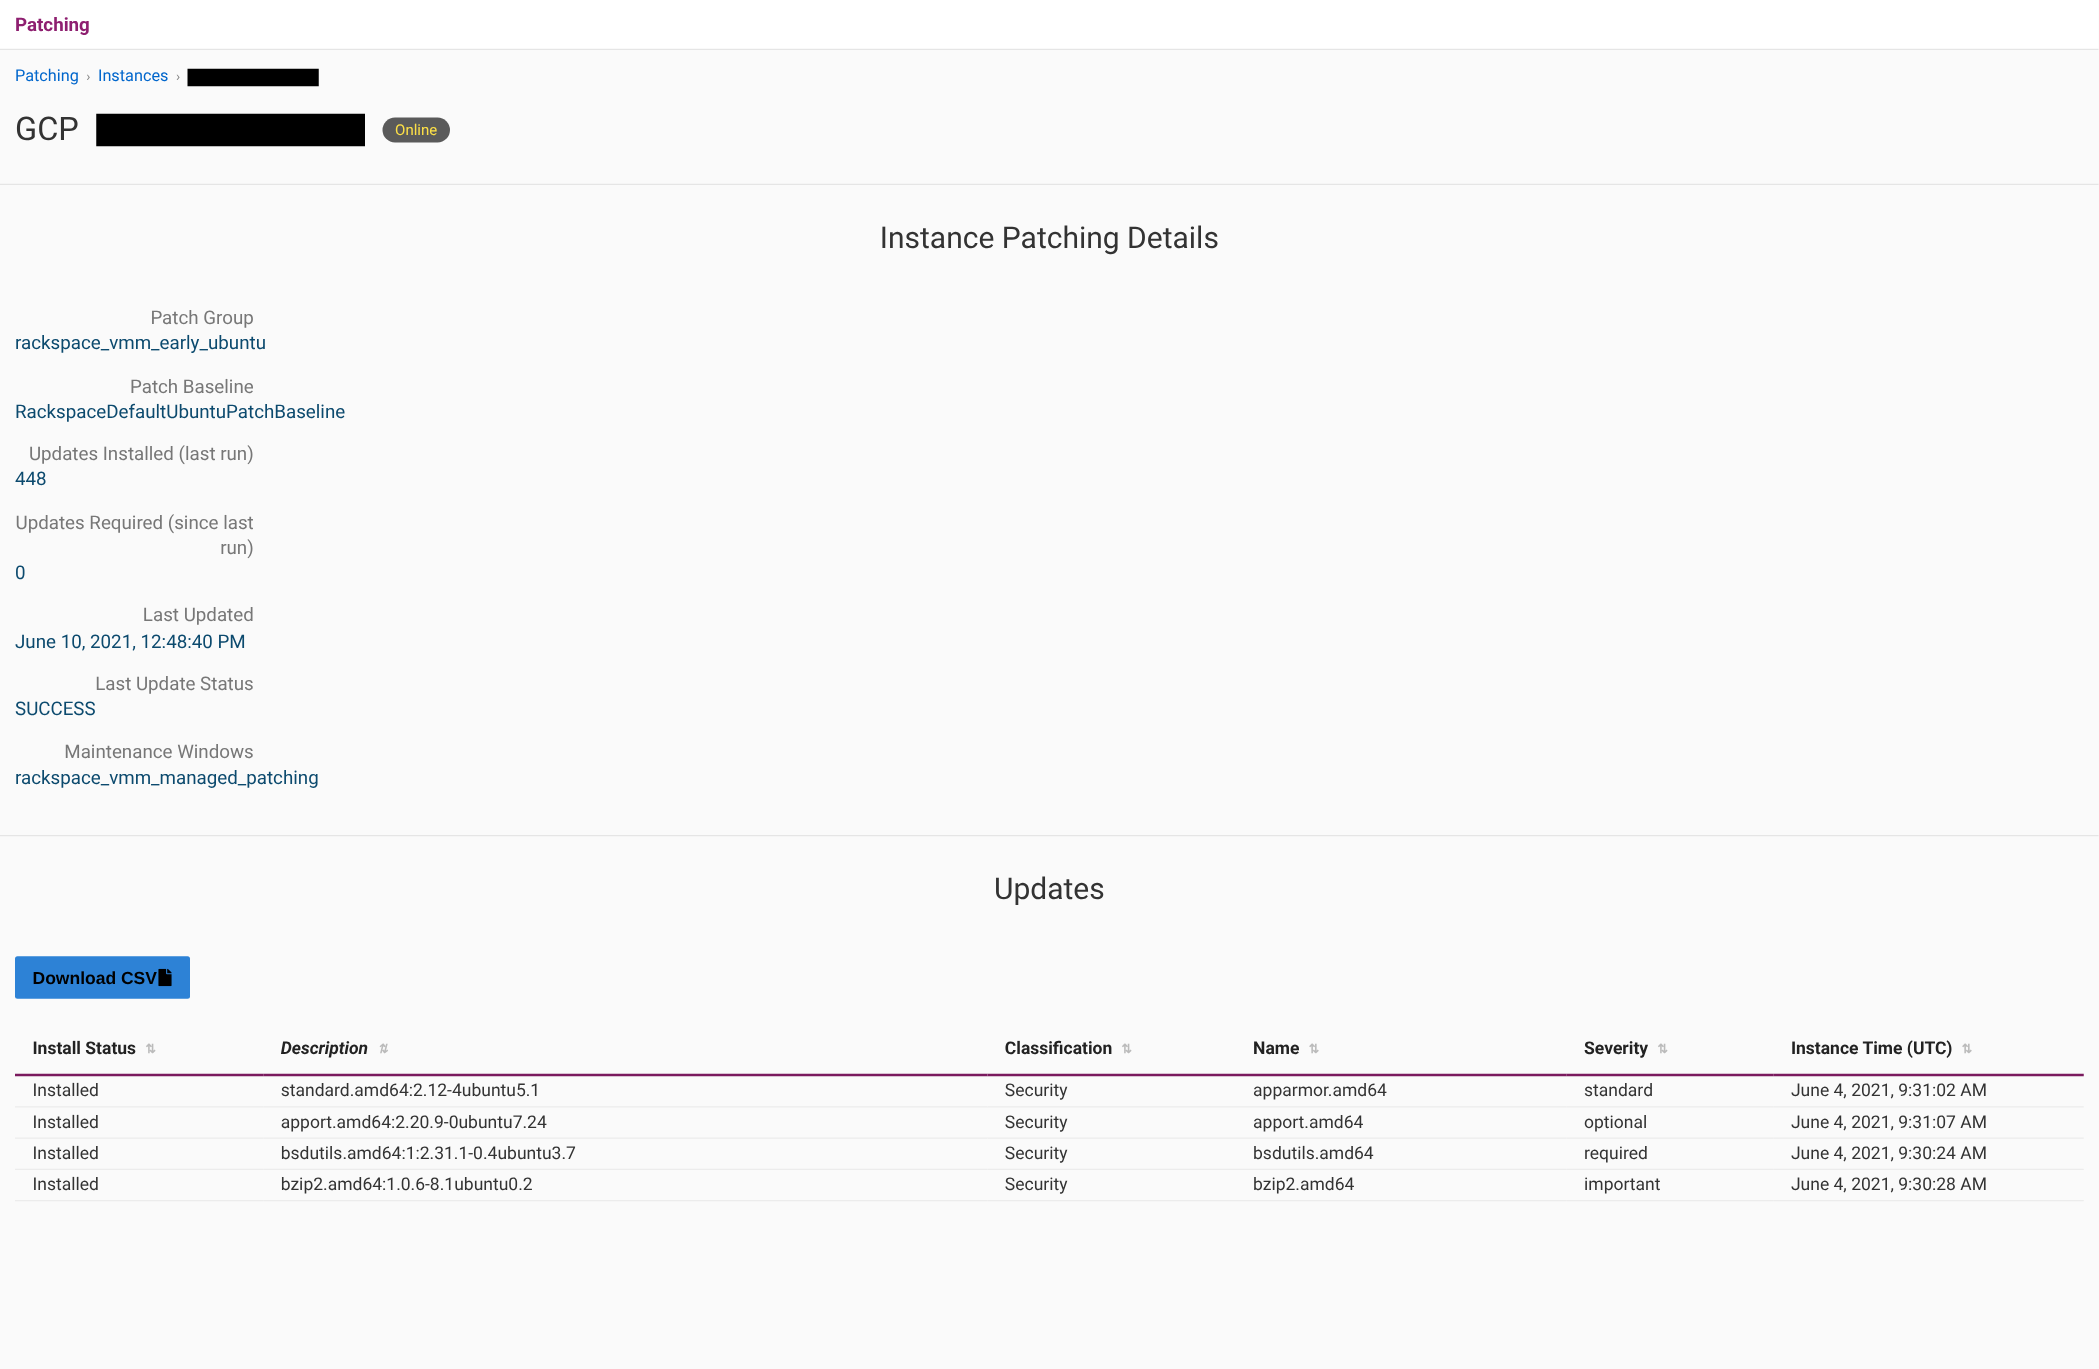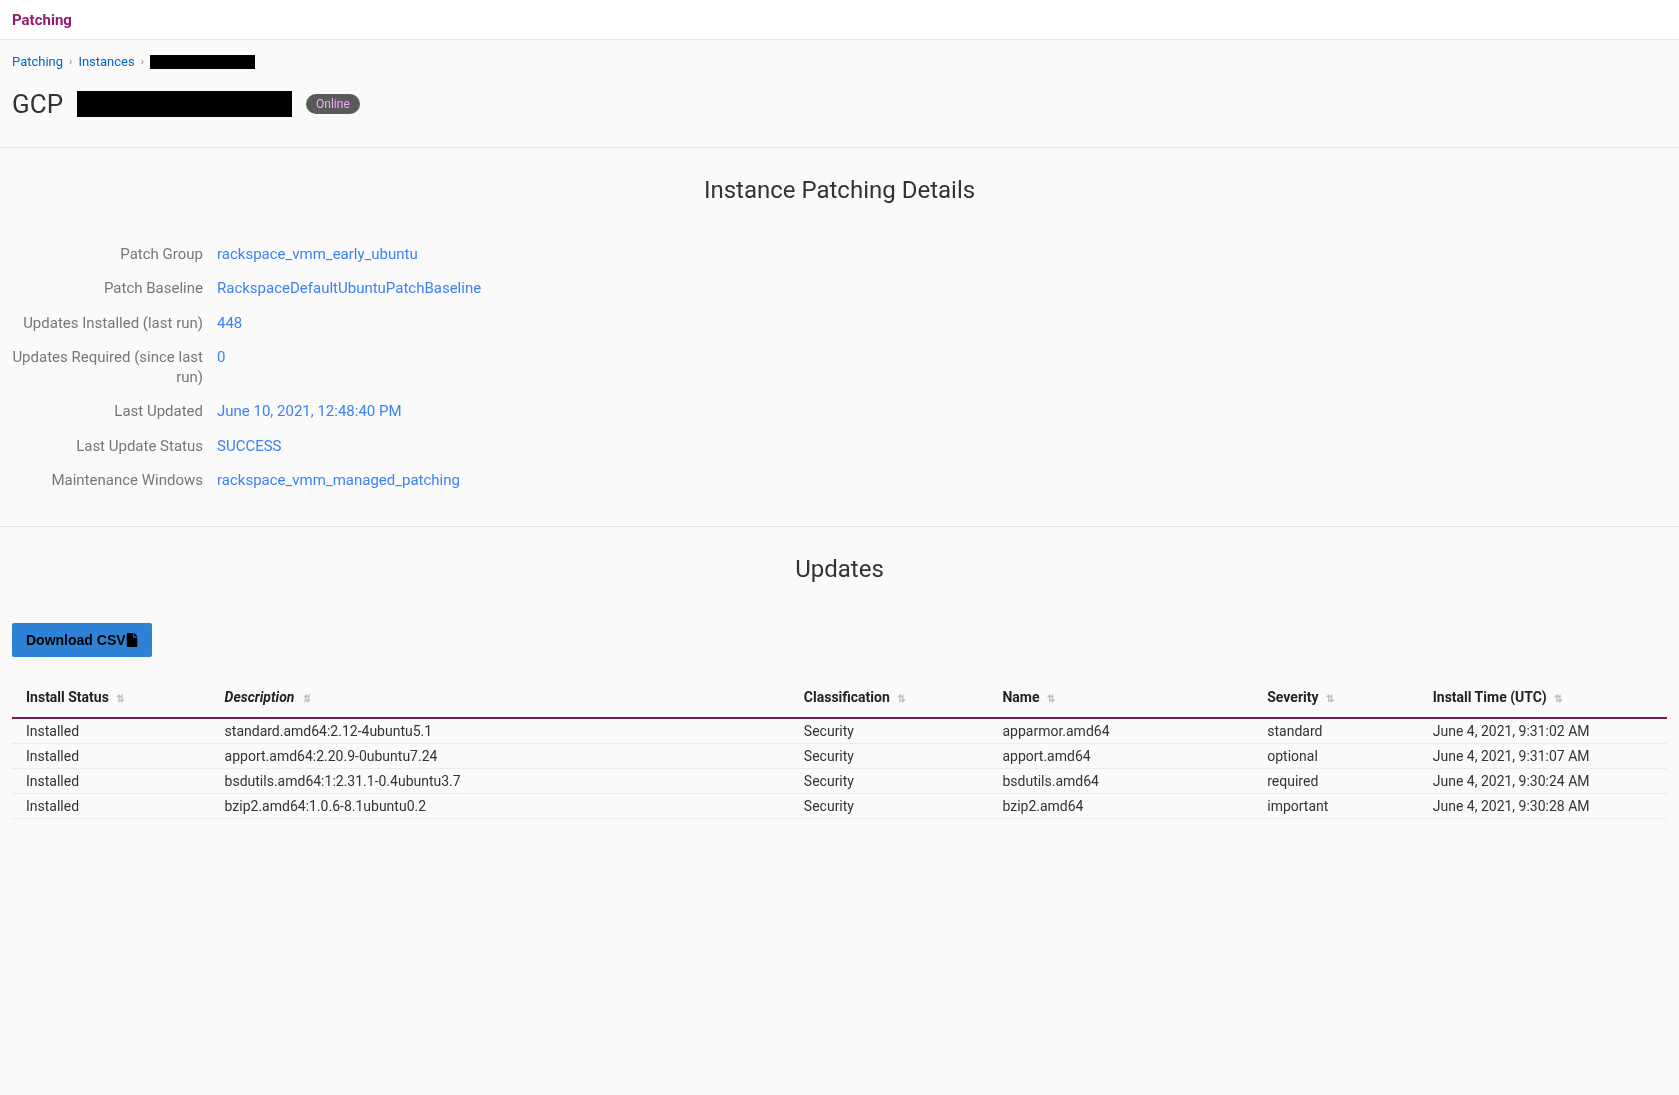--- a/index.html
+++ b/index.html
@@ -9,31 +9,31 @@
     .app-title { color: #8e1f70; font-weight: 700; font-size: 15px; }
     
     .breadcrumb-bar { padding: 14px 12px 6px; font-size: 13px; display: flex; align-items: center; gap: 6px; }
     .breadcrumb-link { color: #0066cc; text-decoration: none; cursor: pointer; }
     .breadcrumb-sep { color: #888; font-size: 11px; }
     .redacted-small { display: inline-block; width: 105px; height: 14px; background: #000; vertical-align: middle; }
     
     .title-row { display: flex; align-items: center; gap: 14px; padding: 14px 12px 28px; }
     .cloud-label { font-size: 26px; font-weight: 400; color: #333; }
     .redacted-large { display: inline-block; width: 215px; height: 26px; background: #000; }
-    .status-badge { background: #5a5a5a; color: #f0abfc; font-size: 12px; padding: 3px 10px; border-radius: 10px; font-weight: 400; }
+    .status-badge { background: #5a5a5a; color: #fde047; font-size: 12px; padding: 3px 10px; border-radius: 10px; font-weight: 400; }
     
     .section-divider { border: none; border-top: 1px solid #e5e5e5; margin: 0; }
     
     .section-block { padding: 28px 12px 36px; }
     .section-heading { font-size: 24px; font-weight: 400; color: #333; margin-bottom: 40px; text-align: center; }
     
     .details-list { display: flex; flex-direction: column; gap: 14px; max-width: 700px; }
-    .details-row { display: flex; align-items: flex-start; }
+    .details-row { display: flex; align-items: flex-start; flex-direction: column; }
     .details-label { width: 205px; text-align: right; color: #777; font-size: 15px; padding-right: 14px; line-height: 1.35; }
-    .details-value { font-size: 15px; color: #3b82f6; line-height: 1.35; }
+    .details-value { font-size: 15px; color: #0c4a6e; line-height: 1.35; }
     
     .download-btn { background: #2d82d6; color: #000000; border: none; padding: 9px 14px; font-size: 14px; font-weight: 600; cursor: pointer; display: inline-flex; align-items: center; gap: 0; border-radius: 2px; }
     .file-icon { width: 12px; height: 14px; }
     
     .updates-table { width: 100%; border-collapse: collapse; margin-top: 20px; }
     .updates-table thead th { text-align: left; font-size: 14px; font-weight: 700; color: #222; padding: 12px 14px; border-bottom: 2px solid #7a1a5e; cursor: pointer; user-select: none; white-space: nowrap; }
     .sort-icon { color: #bbb; font-size: 10px; margin-left: 4px; display: inline-block; vertical-align: middle; }
     .updates-table tbody td { font-size: 14px; color: #333; padding: 4px 14px; border-bottom: 1px solid #ececec; }
     .col-status { width: 12%; }
     .col-desc { width: 35%; font-style: italic; }
@@ -128,21 +128,21 @@
         </th>
         <th class="col-name">
           <span>Name</span>
           <span class="sort-icon">⇅</span>
         </th>
         <th class="col-sev">
           <span>Severity</span>
           <span class="sort-icon">⇅</span>
         </th>
         <th class="col-time">
-          <span>Install Time (UTC)</span>
+          <span>Instance Time (UTC)</span>
           <span class="sort-icon">⇅</span>
         </th>
       </tr>
     </thead>
     <tbody id="updates-tbody">
         <tr>
           <td>Installed</td>
           <td>standard.amd64:2.12-4ubuntu5.1</td>
           <td>Security</td>
           <td>apparmor.amd64</td>

